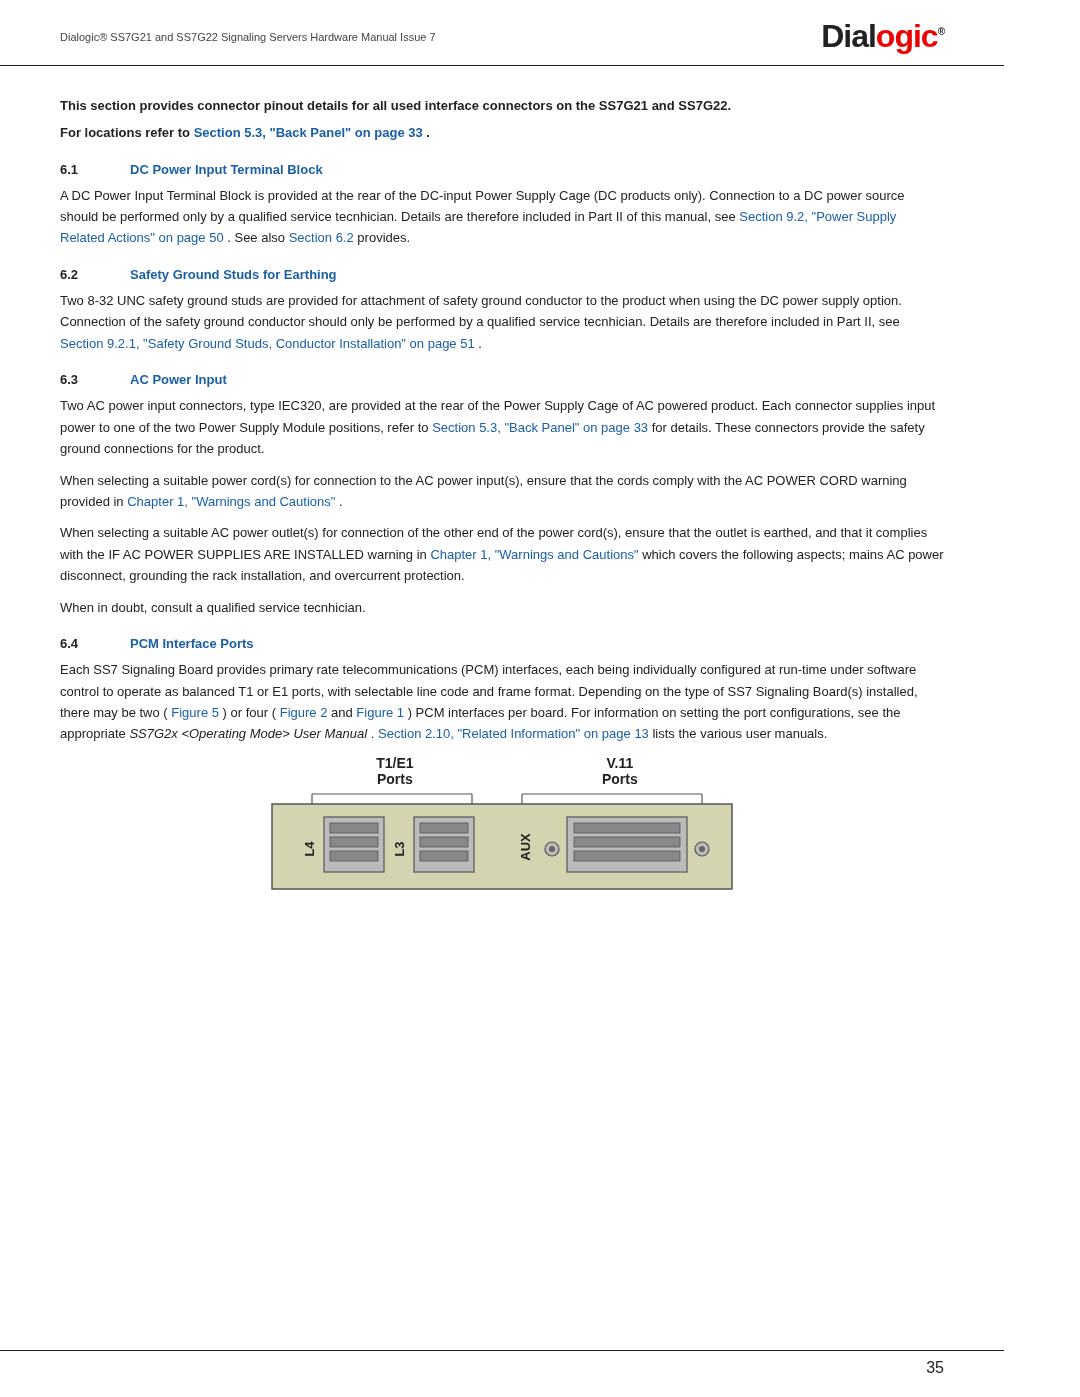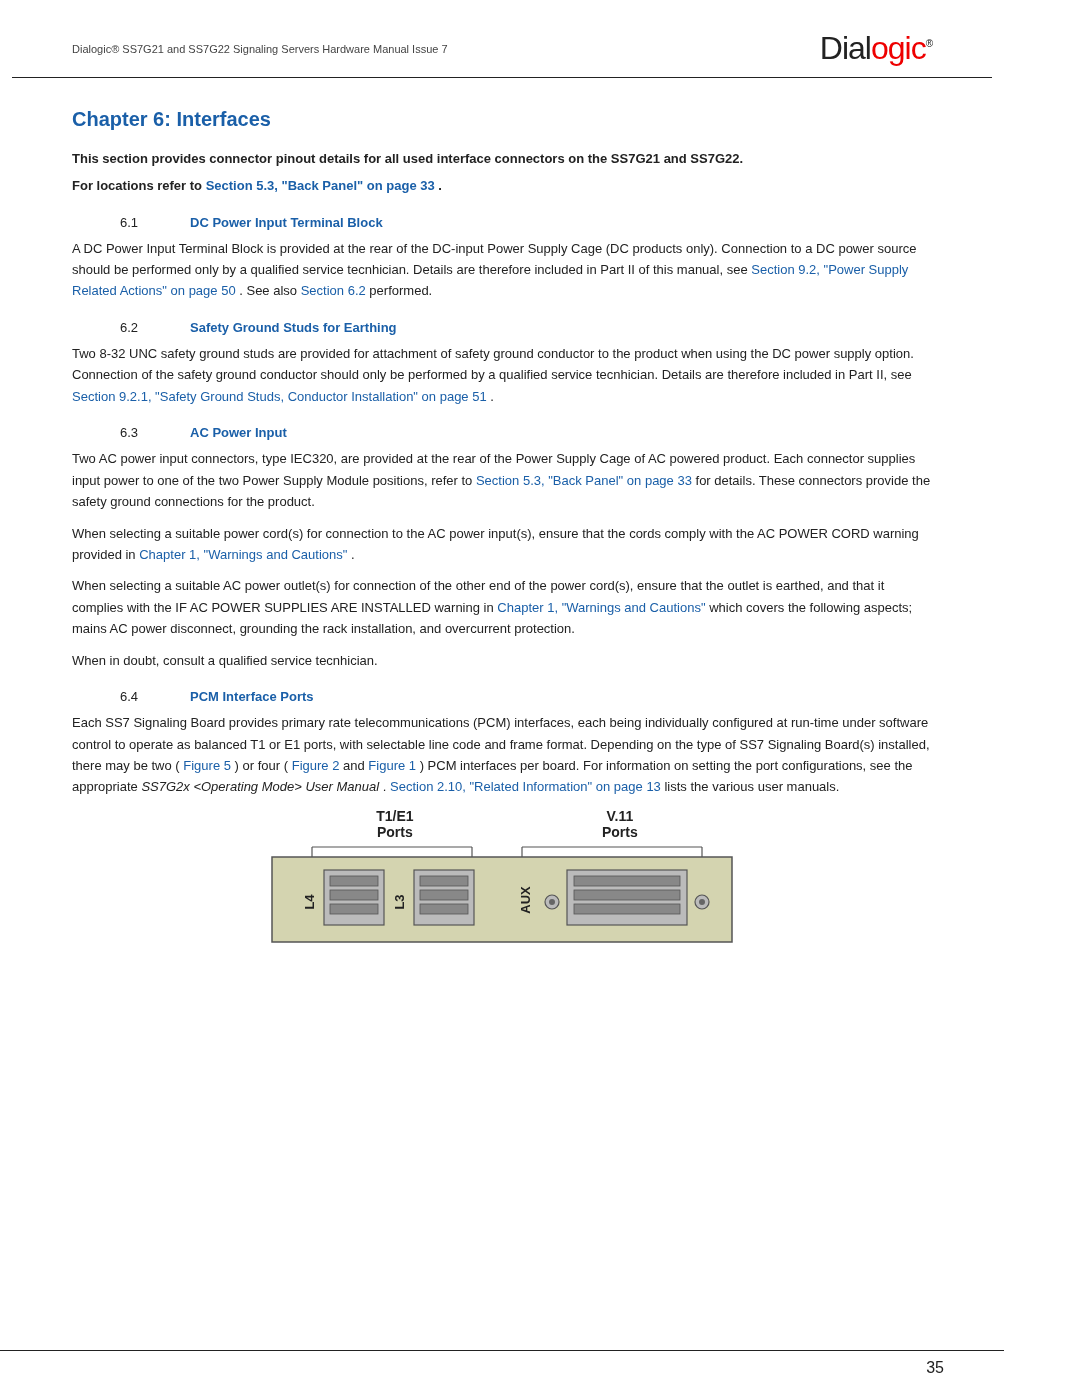--- a/index.html
+++ b/index.html
@@ -8,21 +8,21 @@
       font-size: 13px;
       color: #222;
       background: #fff;
       width: 1080px;
       min-height: 1397px;
       position: relative;
     }
     .page-container {
       width: 1004px;
       min-height: 1397px;
-      padding: 12px;
+      padding: 0;
       position: relative;
     }
     
     .header {
       display: flex;
       justify-content: space-between;
       align-items: center;
       padding: 18px 60px 10px 60px;
       border-bottom: 1.5px solid #222;
       margin-bottom: 0;
@@ -30,21 +30,21 @@
     .header-text {
       font-size: 11px;
       color: #444;
     }
     .logo-area {
       display: flex;
       align-items: center;
     }
     .logo-text {
       font-size: 32px;
-      font-weight: normal;
+      font-weight: bold;
       color: #222;
       font-family: Arial, sans-serif;
       letter-spacing: -1px;
     }
     .logo-text .dial {
       color: #222;
     }
     .logo-text .ogic {
       color: #e00;
     }
@@ -75,24 +75,23 @@
       text-decoration: none;
     }
     .section-heading {
       display: flex;
       gap: 30px;
       margin-bottom: 8px;
       margin-top: 18px;
     }
     .section-number {
       font-size: 13px;
-      font-weight: normal;
+      font-weight: bold;
       color: #222;
       min-width: 40px;
-      margin-left: 48px;
     }
     .section-title {
       font-size: 13px;
       font-weight: bold;
       color: #1a5fa8;
     }
     .section-body {
       font-size: 13px;
       line-height: 1.65;
       margin-bottom: 10px;
@@ -144,40 +143,39 @@
     <span class="header-text">Dialogic® SS7G21 and SS7G22 Signaling Servers Hardware Manual  Issue 7</span>
     <div class="logo-area">
       <span class="logo-text">
         <span class="dial">Dial</span><span class="ogic">ogic</span><span class="logo-reg">®</span>
       </span>
     </div>
   </div>
 
   <div class="content">
 
-    <div class="chapter-title">Chapter 6:  Interfaces</div>
 
     <p class="intro-para">This section provides connector pinout details for all used interface connectors on the SS7G21 and SS7G22.</p>
     <p class="intro-para">
       <span>For locations refer to </span>
       <a class="link" href="#">Section 5.3, "Back Panel" on page 33</a>
       <span>.</span>
     </p>
 
     <div class="section-heading">
       <span class="section-number">6.1</span>
       <span class="section-title">DC Power Input Terminal Block</span>
     </div>
     <div class="section-body">
       <p>
         <span>A DC Power Input Terminal Block is provided at the rear of the DC-input Power Supply Cage (DC products only). Connection to a DC power source should be performed only by a qualified service tecnhician. Details are therefore included in Part II of this manual, see </span>
         <a class="link" href="#">Section 9.2, "Power Supply Related Actions" on page 50</a>
         <span>. See also </span>
         <a class="link" href="#">Section 6.2</a>
-        <span> performed.</span>
+        <span> provides.</span>
       </p>
     </div>
 
     <div class="section-heading">
       <span class="section-number">6.2</span>
       <span class="section-title">Safety Ground Studs for Earthing</span>
     </div>
     <div class="section-body">
       <p>
         <span>Two 8-32 UNC safety ground studs are provided for attachment of safety ground conductor to the product when using the DC power supply option. Connection of the safety ground conductor should only be performed by a qualified service tecnhician. Details are therefore included in Part II, see </span>

